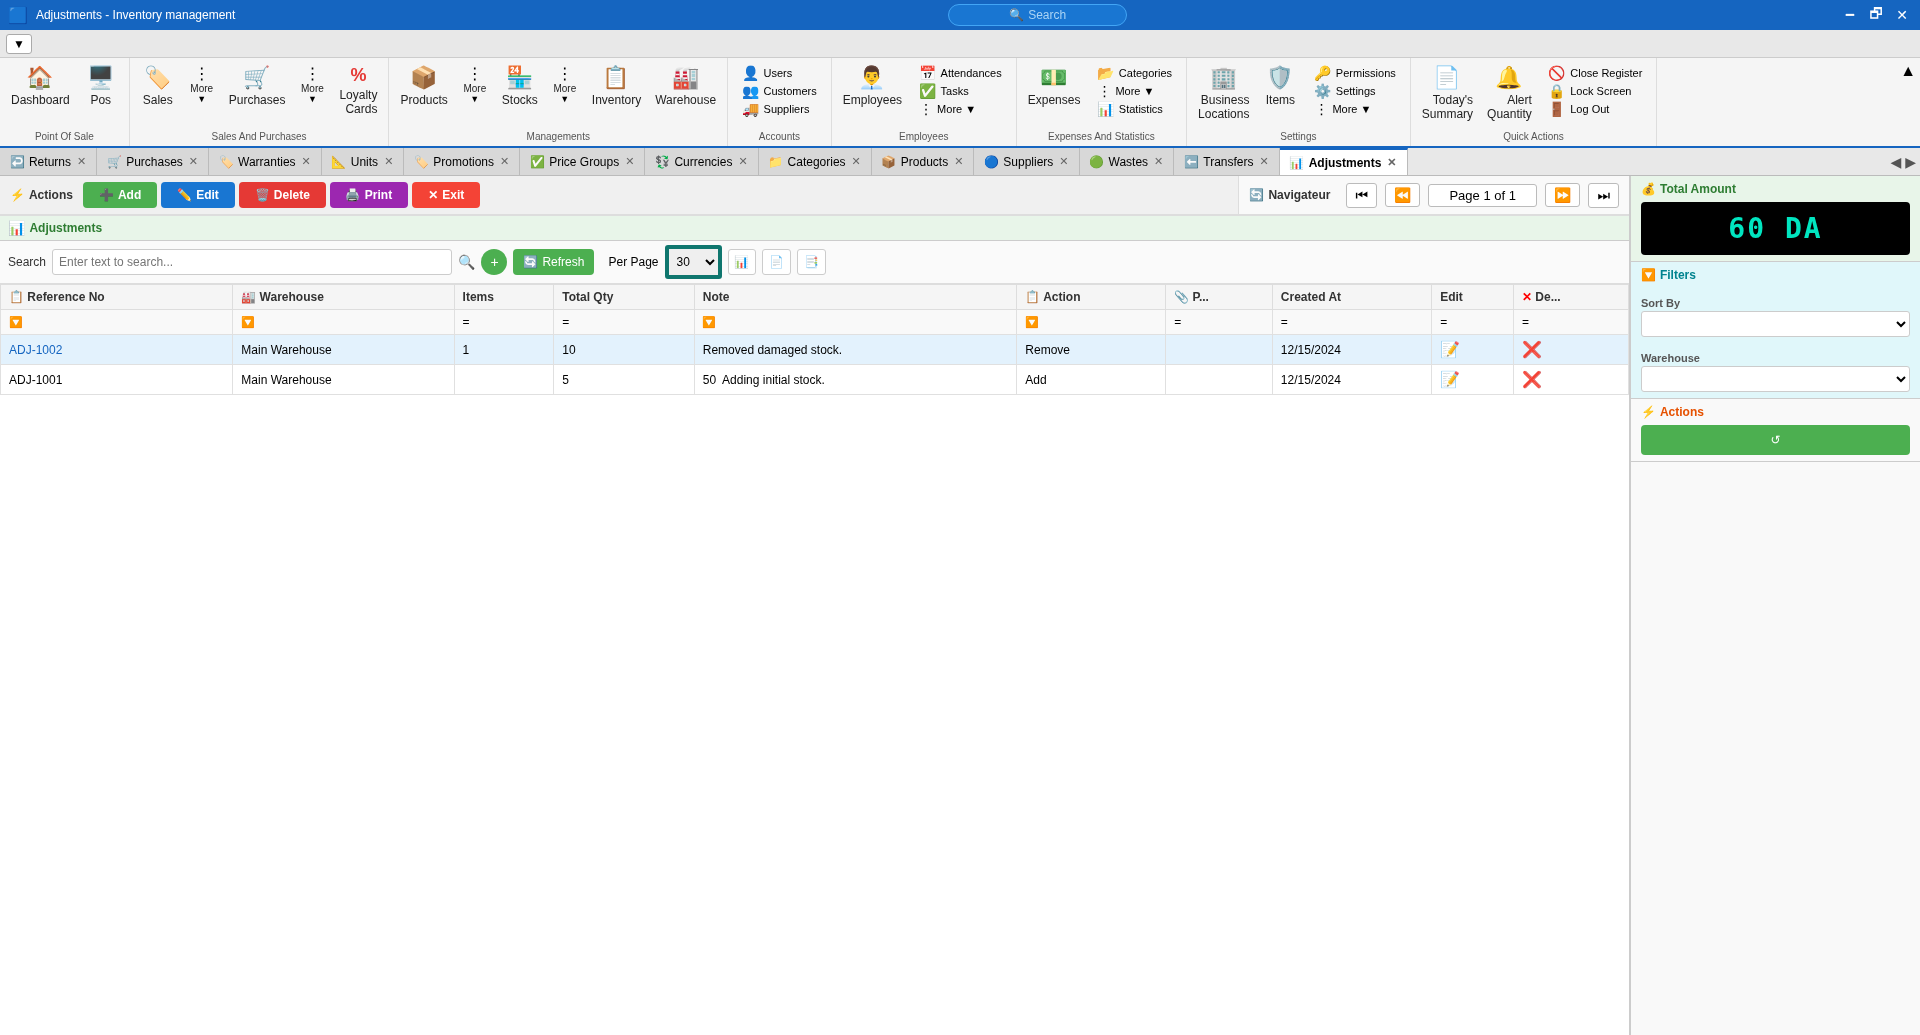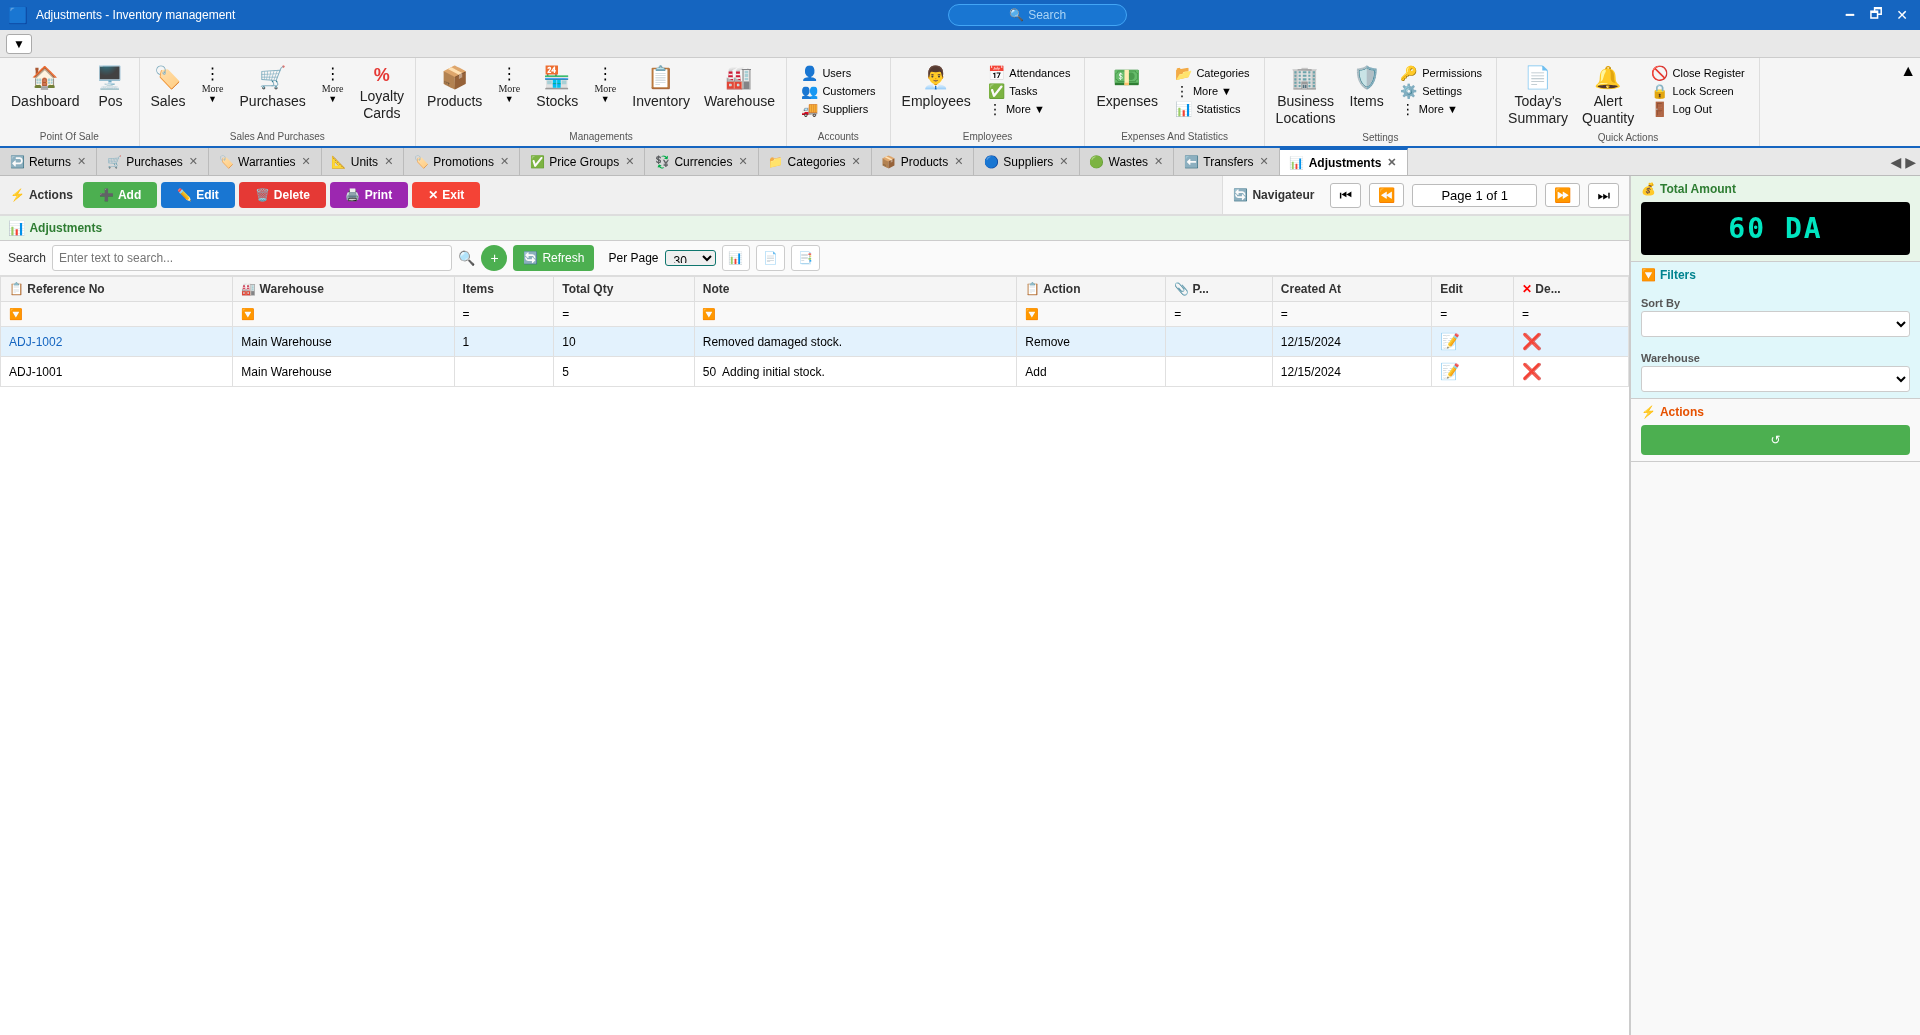--- a/index.html
+++ b/index.html
@@ -84,34 +84,34 @@
       display: flex;
       flex-direction: column;
       align-items: center;
       cursor: pointer;
       padding: 3px 5px;
       border-radius: 3px;
       min-width: 44px;
       text-align: center;
     }
     .ribbon-btn .icon { font-size: 22px; margin-bottom: 2px; }
-    .ribbon-btn .label { font-size: 14px; color: #222; line-height: 1.2; }
+    .ribbon-btn .label { font-size: 12px; color: #222; line-height: 1.2; text-align: right; }
     .ribbon-btn-small {
       display: flex;
       flex-direction: column;
       align-items: center;
       cursor: pointer;
       padding: 2px 4px;
       border-radius: 3px;
       min-width: 36px;
       text-align: center;
       font-size: 10px;
     }
     .ribbon-btn-small .icon { font-size: 16px; }
-    .ribbon-btn-small .label { font-size: 10px; color: #222; font-family: Liberation Serif, serif; }
+    .ribbon-btn-small .label { font-size: 10px; color: #222; }
     .ribbon-vertical-group {
       display: flex;
       flex-direction: column;
       padding: 2px 4px;
       justify-content: space-around;
     }
     .ribbon-row-item {
       display: flex;
       align-items: center;
       gap: 4px;
@@ -191,21 +191,21 @@
     .navigator-bar {
       background: #f9f9f9;
       border-bottom: 1px solid #ddd;
       display: flex;
       align-items: center;
       gap: 8px;
       padding: 4px 10px;
     }
     .nav-label { font-size: 12px; font-weight: bold; color: #333; margin-right: 8px; display: flex; align-items: center; gap: 4px; }
     .nav-btn { background: white; border: 1px solid #bbb; border-radius: 3px; padding: 3px 8px; cursor: pointer; font-size: 14px; }
-    .nav-page { background: white; border: 1px solid #bbb; border-radius: 3px; padding: 3px 28px; font-size: 13px; }
+    .nav-page { background: white; border: 1px solid #bbb; border-radius: 3px; padding: 3px 20px; font-size: 13px; }
 
     
     .table-section {
       background: #e8f5e9;
       padding: 4px 8px;
       border-bottom: 1px solid #ccc;
       display: flex;
       align-items: center;
       gap: 4px;
     }
@@ -226,21 +226,21 @@
       padding: 3px 6px;
       font-size: 12px;
       flex: 1;
       max-width: 400px;
       height: 26px;
     }
     .search-icon-btn { color: #555; font-size: 14px; cursor: pointer; }
     .btn-green-round { background: #4caf50; color: white; border: none; border-radius: 50%; width: 26px; height: 26px; cursor: pointer; font-size: 14px; display: flex; align-items: center; justify-content: center; }
     .btn-refresh { background: #4caf50; color: white; border: none; border-radius: 4px; padding: 3px 10px; cursor: pointer; font-size: 12px; display: flex; align-items: center; gap: 4px; height: 26px; }
     .per-page-label { font-size: 12px; margin-left: 8px; }
-    .per-page-select { border: 1px solid #0f766e; border-radius: 3px; padding: 2px 4px; font-size: 12px; height: 16px; }
+    .per-page-select { border: 4px solid #0f766e; border-radius: 3px; padding: 2px 4px; font-size: 12px; height: 34px; }
     .export-btn { background: white; border: 1px solid #ccc; border-radius: 3px; padding: 2px 6px; cursor: pointer; font-size: 14px; height: 26px; display: flex; align-items: center; }
 
     
     .data-table {
       width: 100%;
       border-collapse: collapse;
       font-size: 12px;
     }
     .data-table th {
       background: #f5f5f5;

